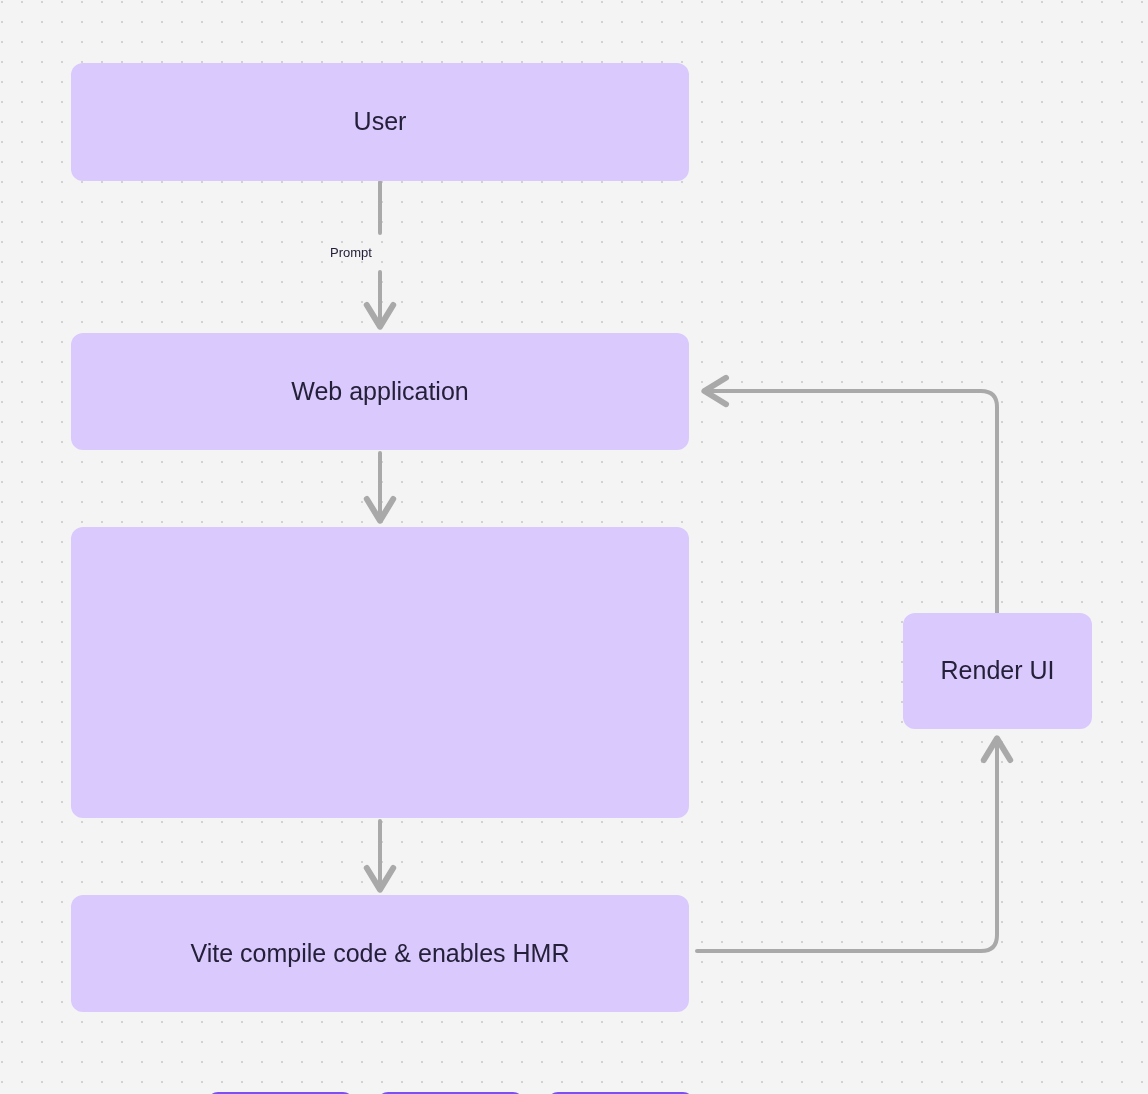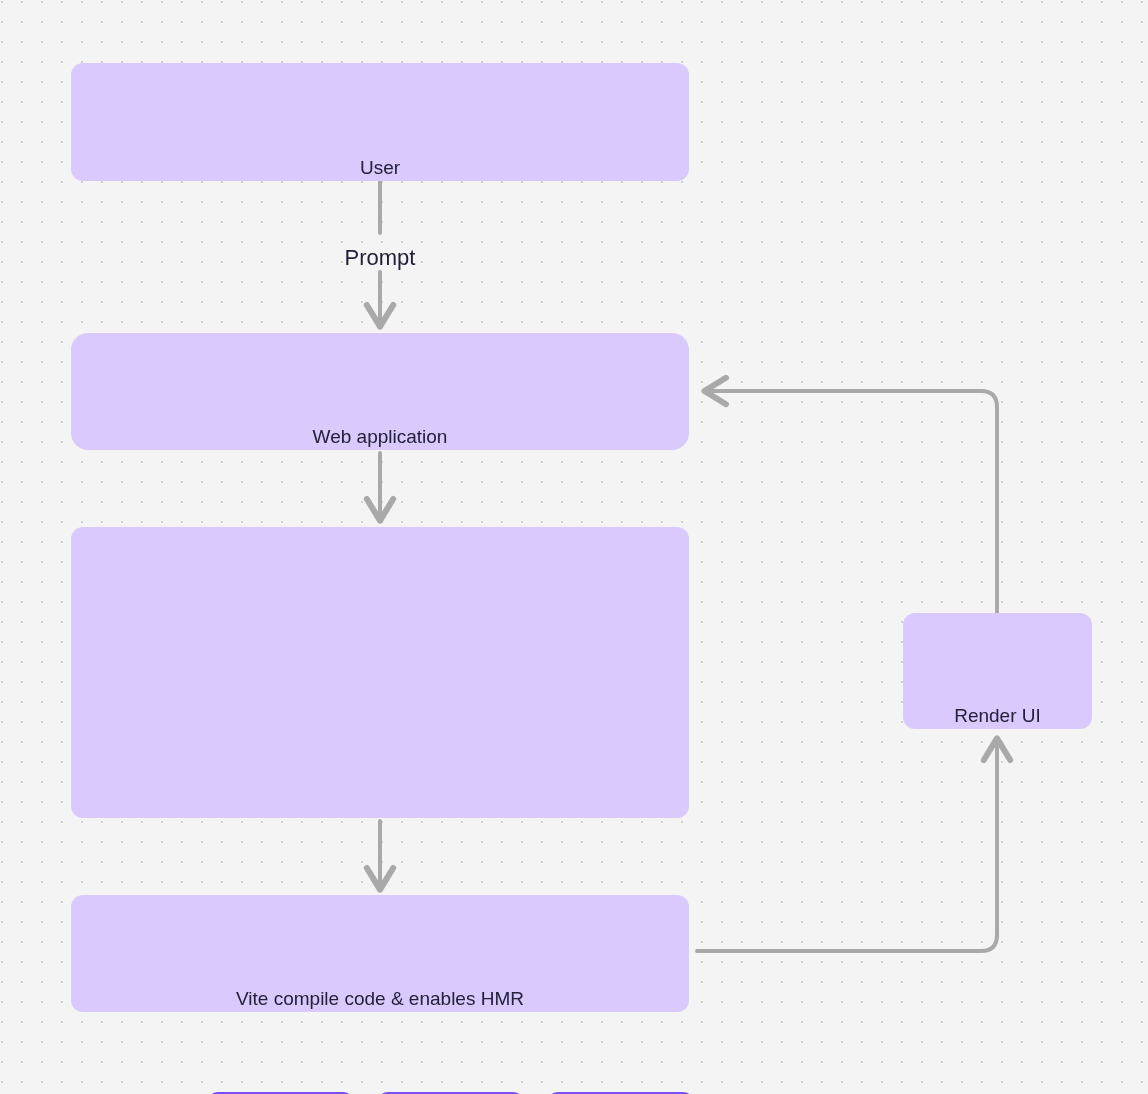--- a/index.html
+++ b/index.html
@@ -34,44 +34,43 @@
     box-sizing: border-box;
     display: flex;
     align-items: center;
     justify-content: center;
     text-align: center;
   }
   .node-lilac {
     background: #d9c9fc;
     border-radius: 12px;
     color: #25203a;
-    font-size: 19px;
+    font-size: 25px;
     line-height: 1.35;
-    align-items: flex-end;
   }
   .node-violet {
     background: #7c4ef5;
     border-radius: 11px;
     color: #ffffff;
     font-size: 19px;
     line-height: 1.5;
   }
   .group-node {
     display: block;
   }
   .edge-label {
     position: absolute;
     color: #25203a;
-    font-size: 22px;
-    text-align: center;
+    font-size: 13px;
+    text-align: left;
     white-space: nowrap;
   }
   
   #node-user        { left: 71px;  top: 63px;  width: 618px; height: 118px; }
-  #node-webapp      { left: 71px;  top: 333px; width: 618px; height: 117px; border-radius: 17px; }
+  #node-webapp      { left: 71px;  top: 333px; width: 618px; height: 117px; }
   #node-components  { left: 71px;  top: 527px; width: 618px; height: 291px; }
   #node-vite        { left: 71px;  top: 895px; width: 618px; height: 117px; }
   #node-render      { left: 903px; top: 613px; width: 189px; height: 116px; }
   #node-html        { left: 136px; top: 565px; width: 147px; height: 107px; }
   #node-css         { left: 306px; top: 565px; width: 147px; height: 107px; }
   #node-js          { left: 476px; top: 565px; width: 147px; height: 107px; }
   #label-prompt     { left: 330px; top: 245px; width: 100px; }
 </style>
 </head>
 <body>

